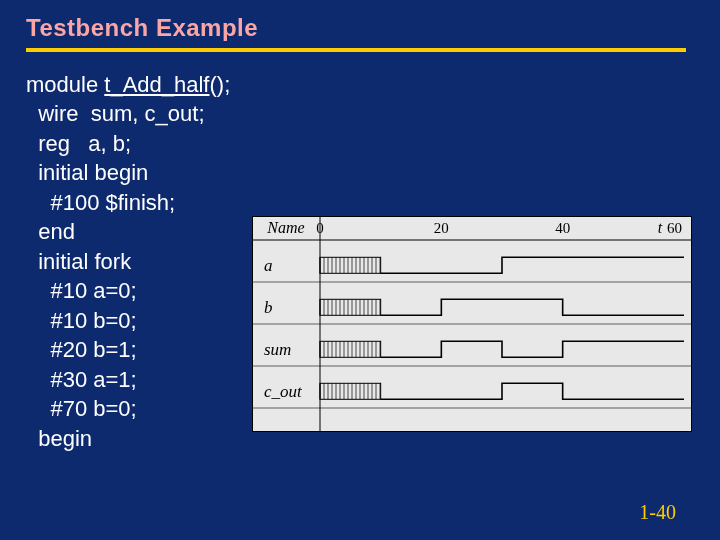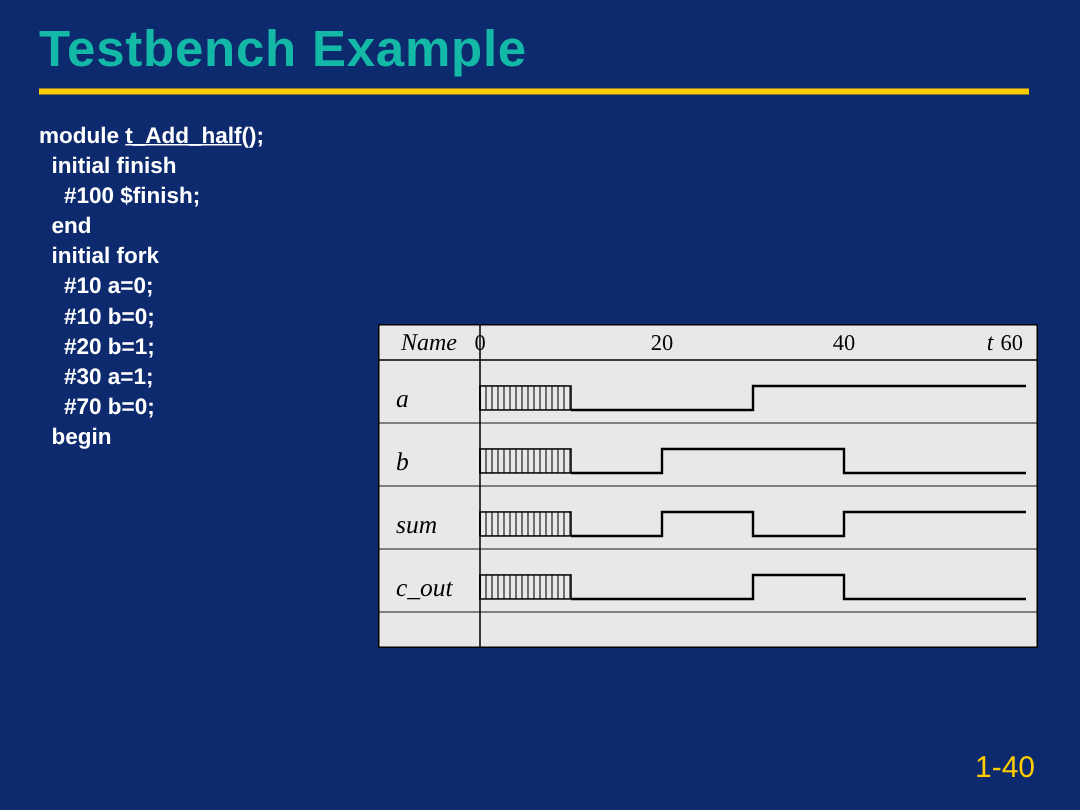--- a/index.html
+++ b/index.html
@@ -9,70 +9,72 @@
     background: #0e2a6e;
     font-family: Arial, Helvetica, sans-serif;
     color: #fff;
     overflow: hidden;
     position: relative;
   }
   .slide {
     padding: 14px 26px 0 26px;
   }
   .title {
-    color: #14b8a6;
-    font-size: 34px;
+    color: #fca5a5;
+    font-size: 24px;
     font-weight: bold;
     font-family: Arial, Helvetica, sans-serif;
     margin-bottom: 6px;
     letter-spacing: 0.5px;
   }
   .rule {
     height: 4px;
     background: #ffcc00;
     width: 660px;
     margin-bottom: 18px;
   }
   .code {
     font-family: Arial, Helvetica, sans-serif;
-    font-size: 15px;
+    font-size: 22px;
     color: #fff;
     line-height: 1.34;
-    font-weight: bold;
+    font-weight: normal;
   }
   .code .line { white-space: pre; }
   .u { text-decoration: underline; }
   .inst { color: #c8e48a; text-decoration: underline; }
   .pagenum {
     position: absolute;
-    right: 30px;
+    right: 44px;
     bottom: 16px;
     color: #ffcc00;
     font-size: 20px;
-    font-family: Liberation Sans, sans-serif;
+    font-family: Liberation Serif, serif;
   }
   .diagram {
     position: absolute;
     right: 28px;
     top: 216px;
     width: 440px;
     height: 216px;
     background: #e8e8e8;
   }
 </style>
 </head>
 <body>
 
 <div class="slide">
   <div class="title">Testbench Example</div>
   <div class="rule"></div>
 
   <div class="code">
     <div class="line"><span>module </span><span class="u">t_Add_half</span><span>();</span></div>
-    <div class="line">  initial finish</div>
+    <div class="line">  wire  sum, c_out;</div>
+    <div class="line">  reg   a, b;</div>
+    <div class="line">  initial begin</div>
     <div class="line">    #100 $finish;</div>
     <div class="line">  end</div>
     <div class="line">  initial fork</div>
     <div class="line">    #10 a=0;</div>
     <div class="line">    #10 b=0;</div>
     <div class="line">    #20 b=1;</div>
     <div class="line">    #30 a=1;</div>
     <div class="line">    #70 b=0;</div>
     <div class="line">  begin</div>
   </div>

